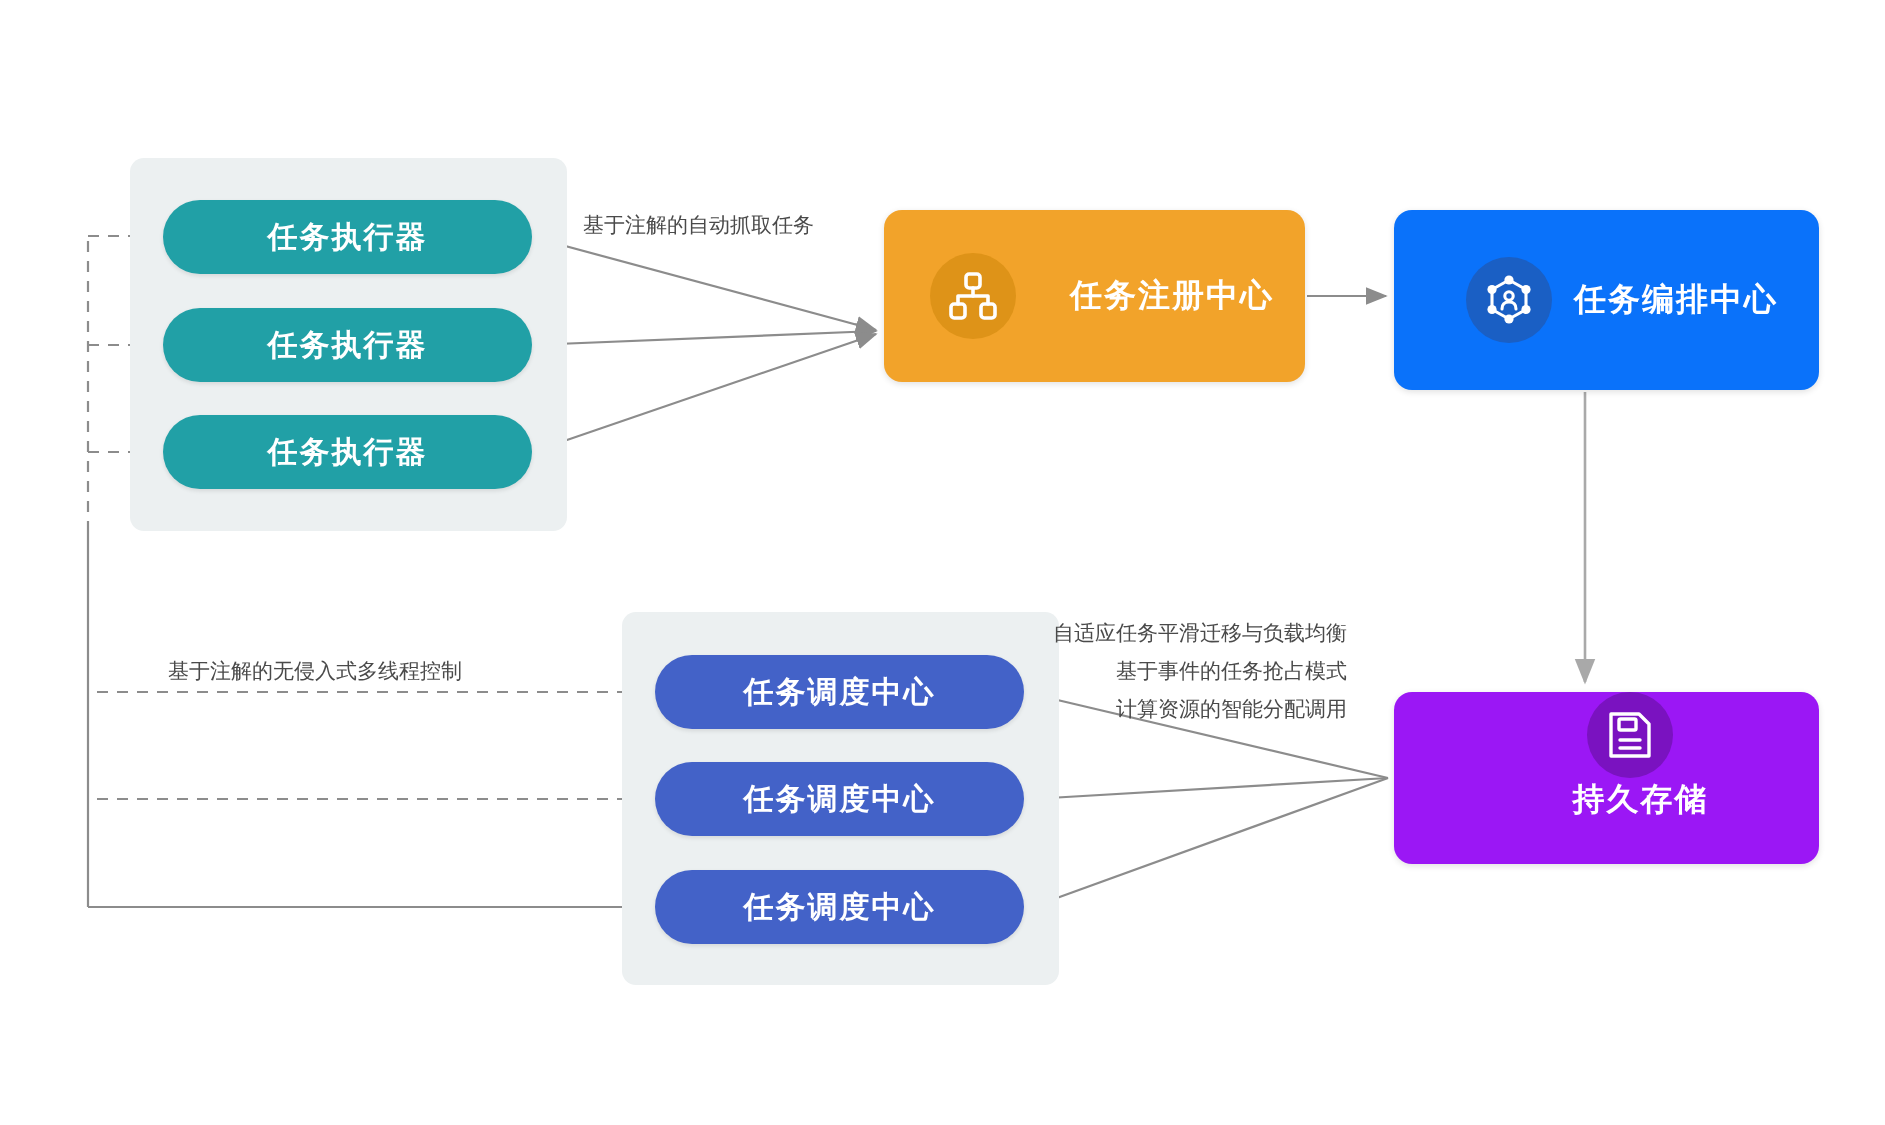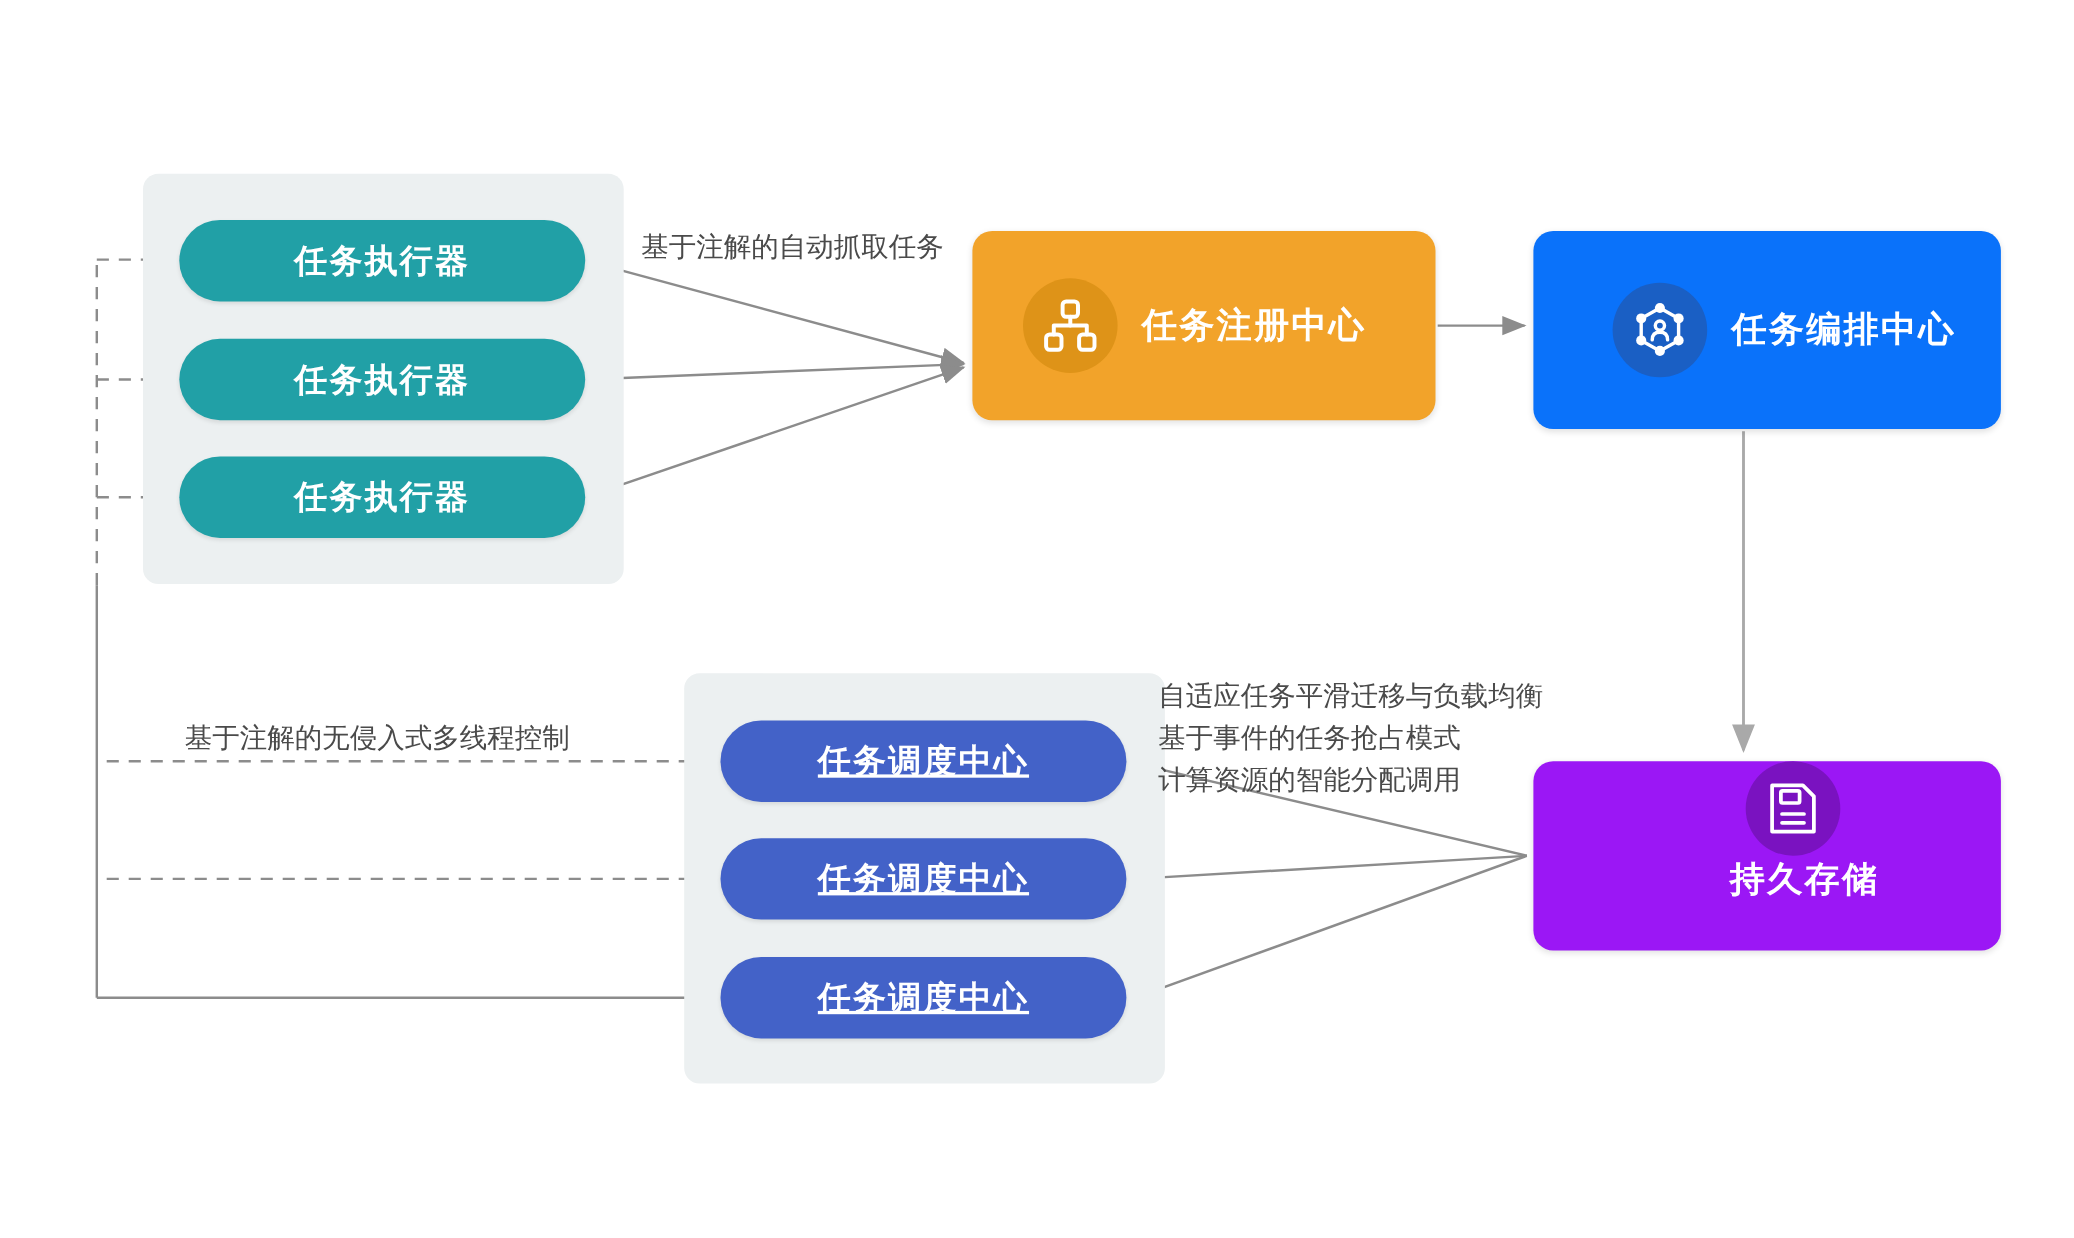--- a/index.html
+++ b/index.html
@@ -46,21 +46,21 @@
     justify-content: center;
     border-radius: 44px;
     color: #ffffff;
     font-size: 30px;
     font-weight: bold;
     letter-spacing: 2px;
     box-shadow: 0 2px 4px rgba(0,0,0,0.10);
     user-select: none;
   }
   .pill.teal { background: #21A0A6; }
-  .pill.royal { background: #4362C8; text-decoration: underline; }
+  .pill.royal { background: #4362C8; }
 
   #exec-1 { left: 163px; top: 200px; width: 369px; height: 74px; }
   #exec-2 { left: 163px; top: 308px; width: 369px; height: 74px; }
   #exec-3 { left: 163px; top: 415px; width: 369px; height: 74px; }
 
   #sched-1 { left: 655px; top: 655px; width: 369px; height: 74px; }
   #sched-2 { left: 655px; top: 762px; width: 369px; height: 74px; }
   #sched-3 { left: 655px; top: 870px; width: 369px; height: 74px; }
 
   
@@ -87,20 +87,21 @@
     font-weight: bold;
     letter-spacing: 2px;
     margin-left: 22px;
   }
 
   #card-registry {
     left: 884px; top: 210px; width: 421px; height: 172px;
     background: #F2A32A;
     padding-left: 46px;
     box-sizing: border-box;
+    gap: 32px;
   }
   #card-registry .iconwrap { background: #DE9318; }
 
   #card-orchestrator {
     left: 1394px; top: 210px; width: 425px; height: 180px;
     background: #0A72FA;
     padding-left: 72px;
     box-sizing: border-box;
   }
   #card-orchestrator .iconwrap { background: #1A5FC4; }
@@ -111,24 +112,25 @@
     padding-left: 46px;
     box-sizing: border-box;
     flex-direction: column;
   }
   #card-storage .iconwrap { background: #7A12C0; }
 
   
   .anno {
     position: absolute;
     color: #4a4a4a;
-    font-size: 25px;
+    font-size: 21px;
     line-height: 38px;
     white-space: nowrap;
     user-select: none;
+    text-align: right;
   }
   #anno-fetch { left: 583px; top: 206px; }
   #anno-thread { left: 168px; top: 654px; font-family: Liberation Mono, monospace; }
   #anno-storage { left: 1053px; top: 614px; }
 </style>
 </head>
 <body>
 
 <div id="stage">
 

